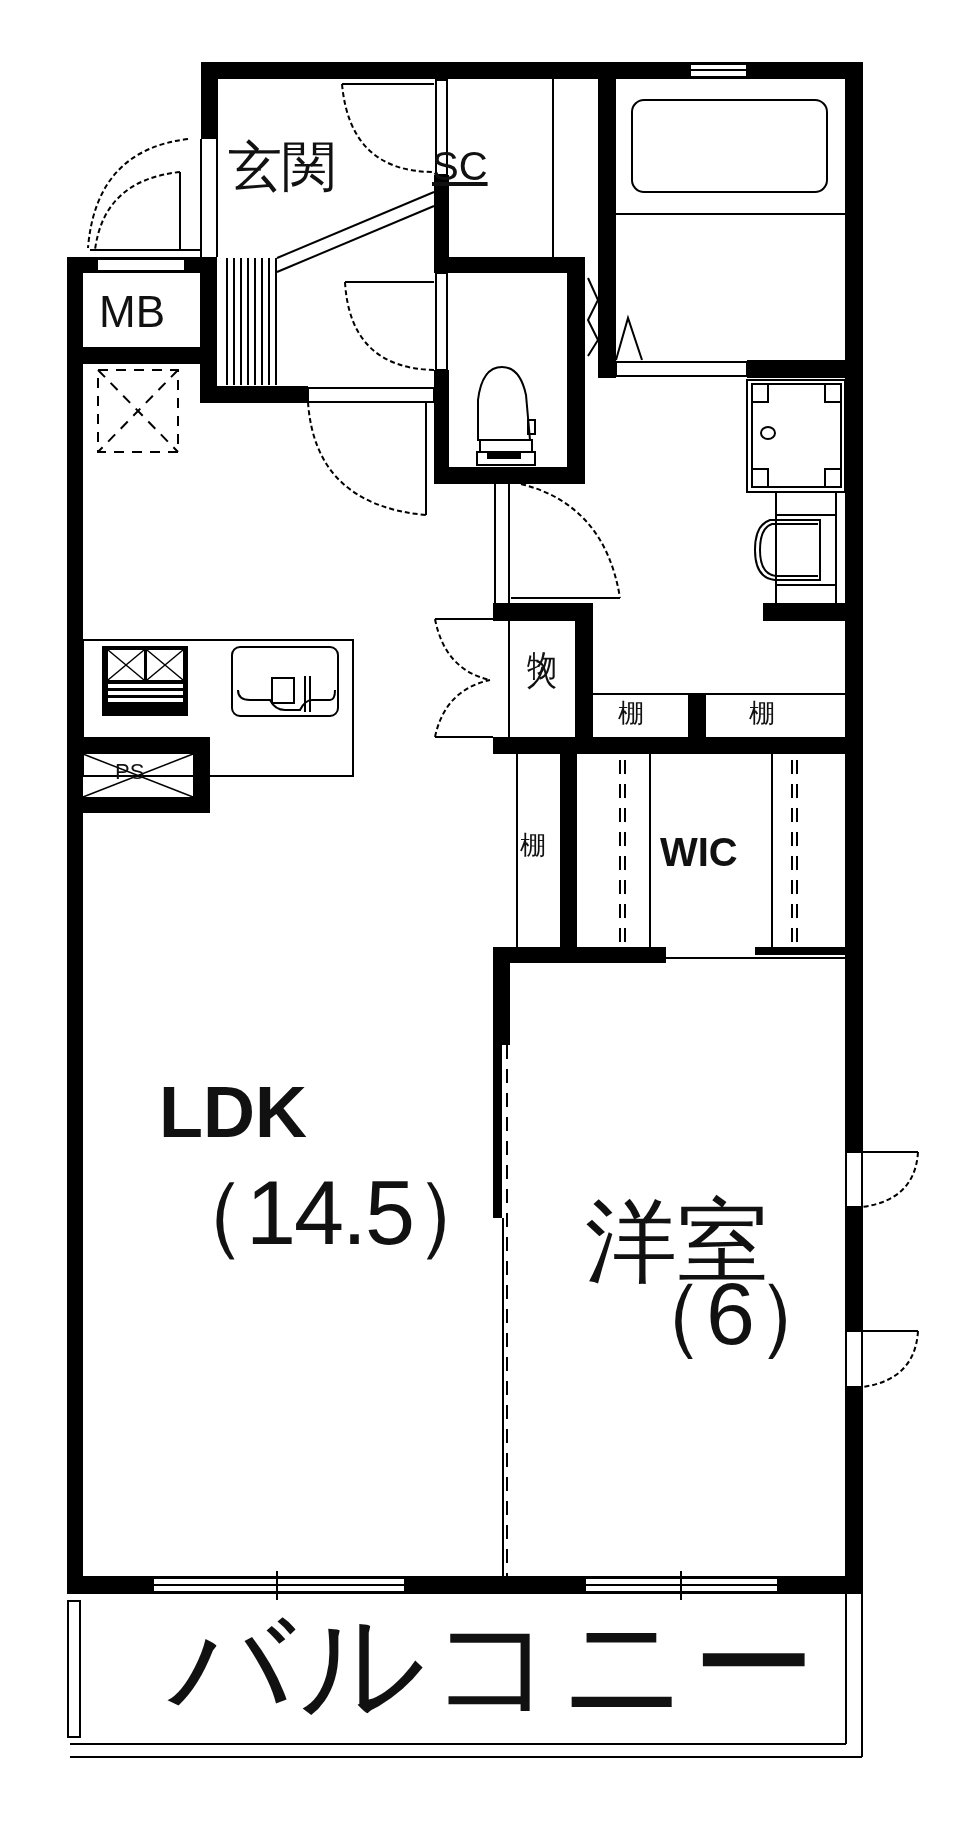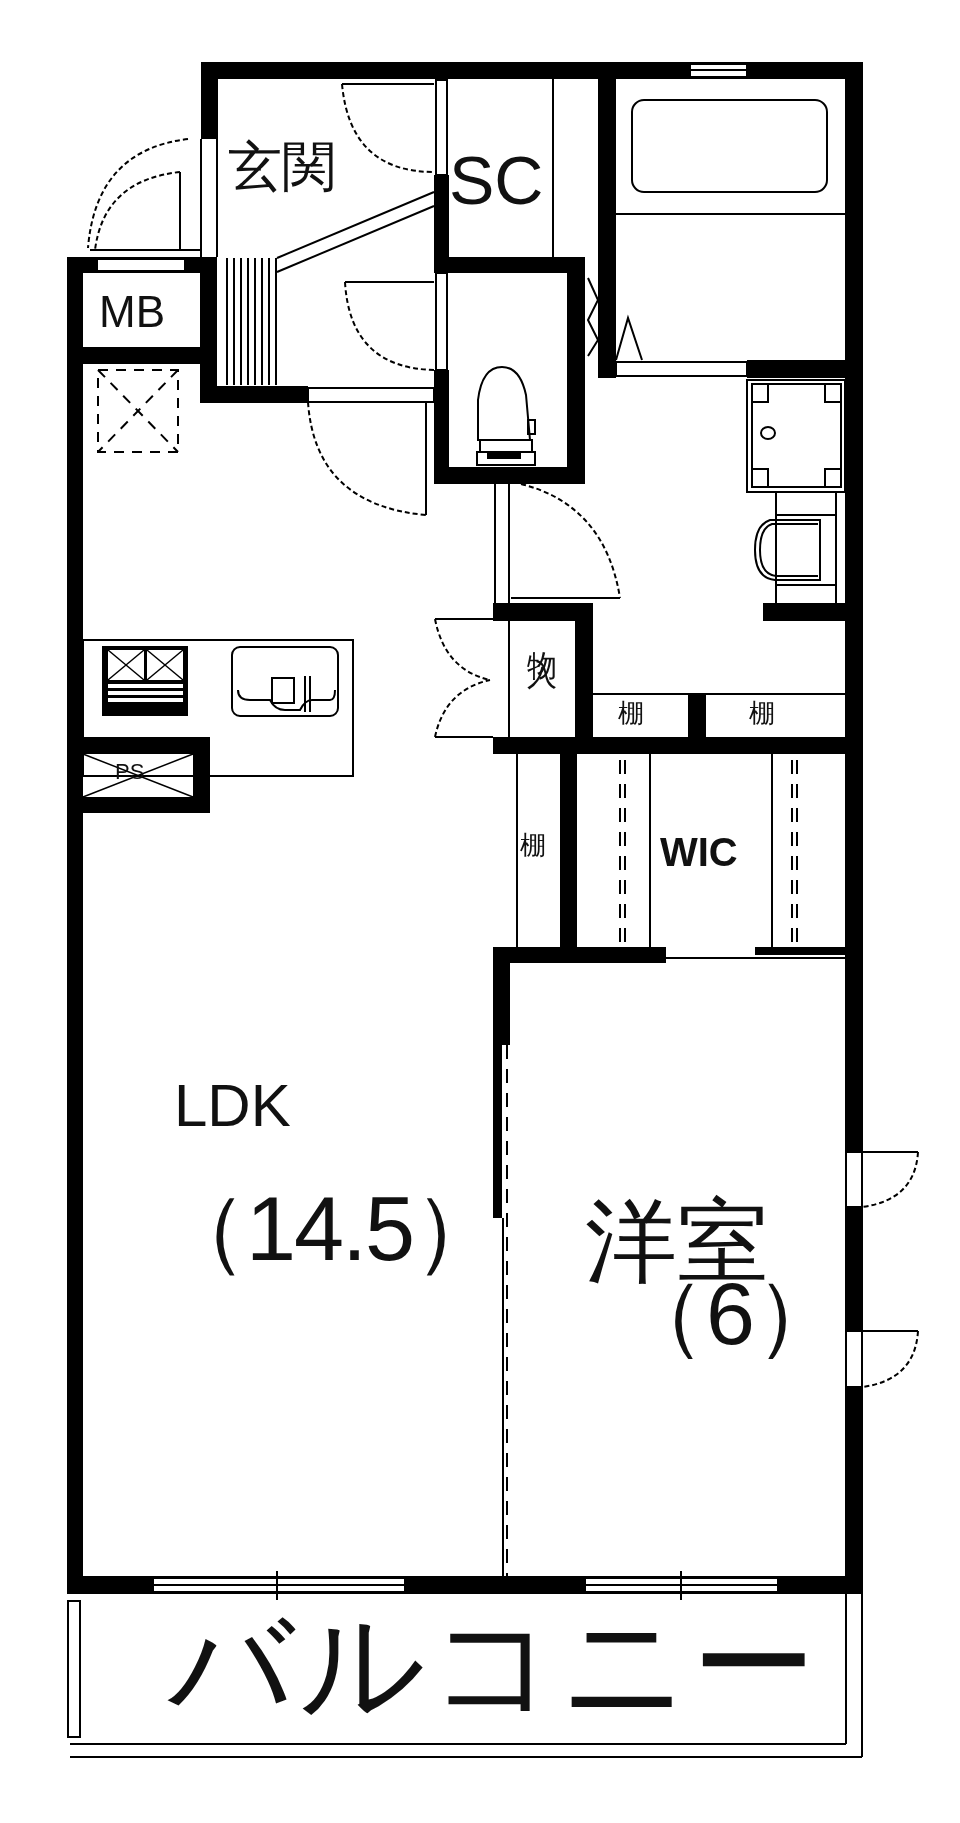--- a/index.html
+++ b/index.html
@@ -1,30 +1,30 @@
 <!DOCTYPE html>
 <html><head>
 <meta charset="utf-8">
 <style>
   html, body { margin: 0; padding: 0; background: #ffffff; }
   body { width: 960px; height: 1823px; position: relative; overflow: hidden;
          font-family: "Liberation Sans", "DejaVu Sans", sans-serif; }
   #plan { position: absolute; left: 0; top: 0; }
   .lbl { position: absolute; color: #111111; white-space: nowrap; line-height: 1; }
   .lbl-genkan { left: 228px; top: 140px; font-size: 54px; font-family: Liberation Serif, serif; }
-  .lbl-sc { left: 449px; top: 146px; font-size: 68px; }
+  .lbl-sc { left: 432px; top: 146px; font-size: 40px; text-decoration: underline; }
   .lbl-mb { left: 99px; top: 290px; font-size: 44px; }
   .lbl-ps { left: 115px; top: 761px; font-size: 22px; }
   .lbl-monoire { left: 527px; top: 628px; font-size: 30px; writing-mode: vertical-rl; font-family: "DejaVu Sans", sans-serif; letter-spacing: 6px; }
   .lbl-tana1 { left: 618px; top: 700px; font-size: 26px; font-family: "DejaVu Sans", sans-serif; }
   .lbl-tana2 { left: 749px; top: 700px; font-size: 26px; font-family: "DejaVu Sans", sans-serif; }
   .lbl-tana3 { left: 520px; top: 832px; font-size: 26px; font-family: "DejaVu Sans", sans-serif; }
   .lbl-wic { left: 660px; top: 832px; font-size: 40px; font-weight: bold; }
-  .lbl-ldk { left: 174px; top: 1076px; font-size: 60px; }
-  .lbl-ldk-size { left: 158px; top: 1168px; font-size: 90px; letter-spacing: -2px; margin-top: 16px; }
+  .lbl-ldk { left: 159px; top: 1076px; font-size: 72px; font-weight: bold; }
+  .lbl-ldk-size { left: 158px; top: 1168px; font-size: 90px; letter-spacing: -2px; }
   .lbl-yoshitsu { left: 585px; top: 1196px; font-size: 92px; font-family: "DejaVu Sans", sans-serif; }
   .lbl-yoshitsu-size { left: 618px; top: 1270px; font-size: 88px; }
   .lbl-balcony { left: 168px; top: 1604px; font-size: 124px; font-family: Liberation Serif, serif; letter-spacing: 4px; }
 </style>
 </head>
 <body>
 
 <svg id="plan" width="960" height="1823" viewBox="0 0 960 1823" xmlns="http://www.w3.org/2000/svg">
   <rect x="0" y="0" width="960" height="1823" fill="#ffffff"></rect>
 

